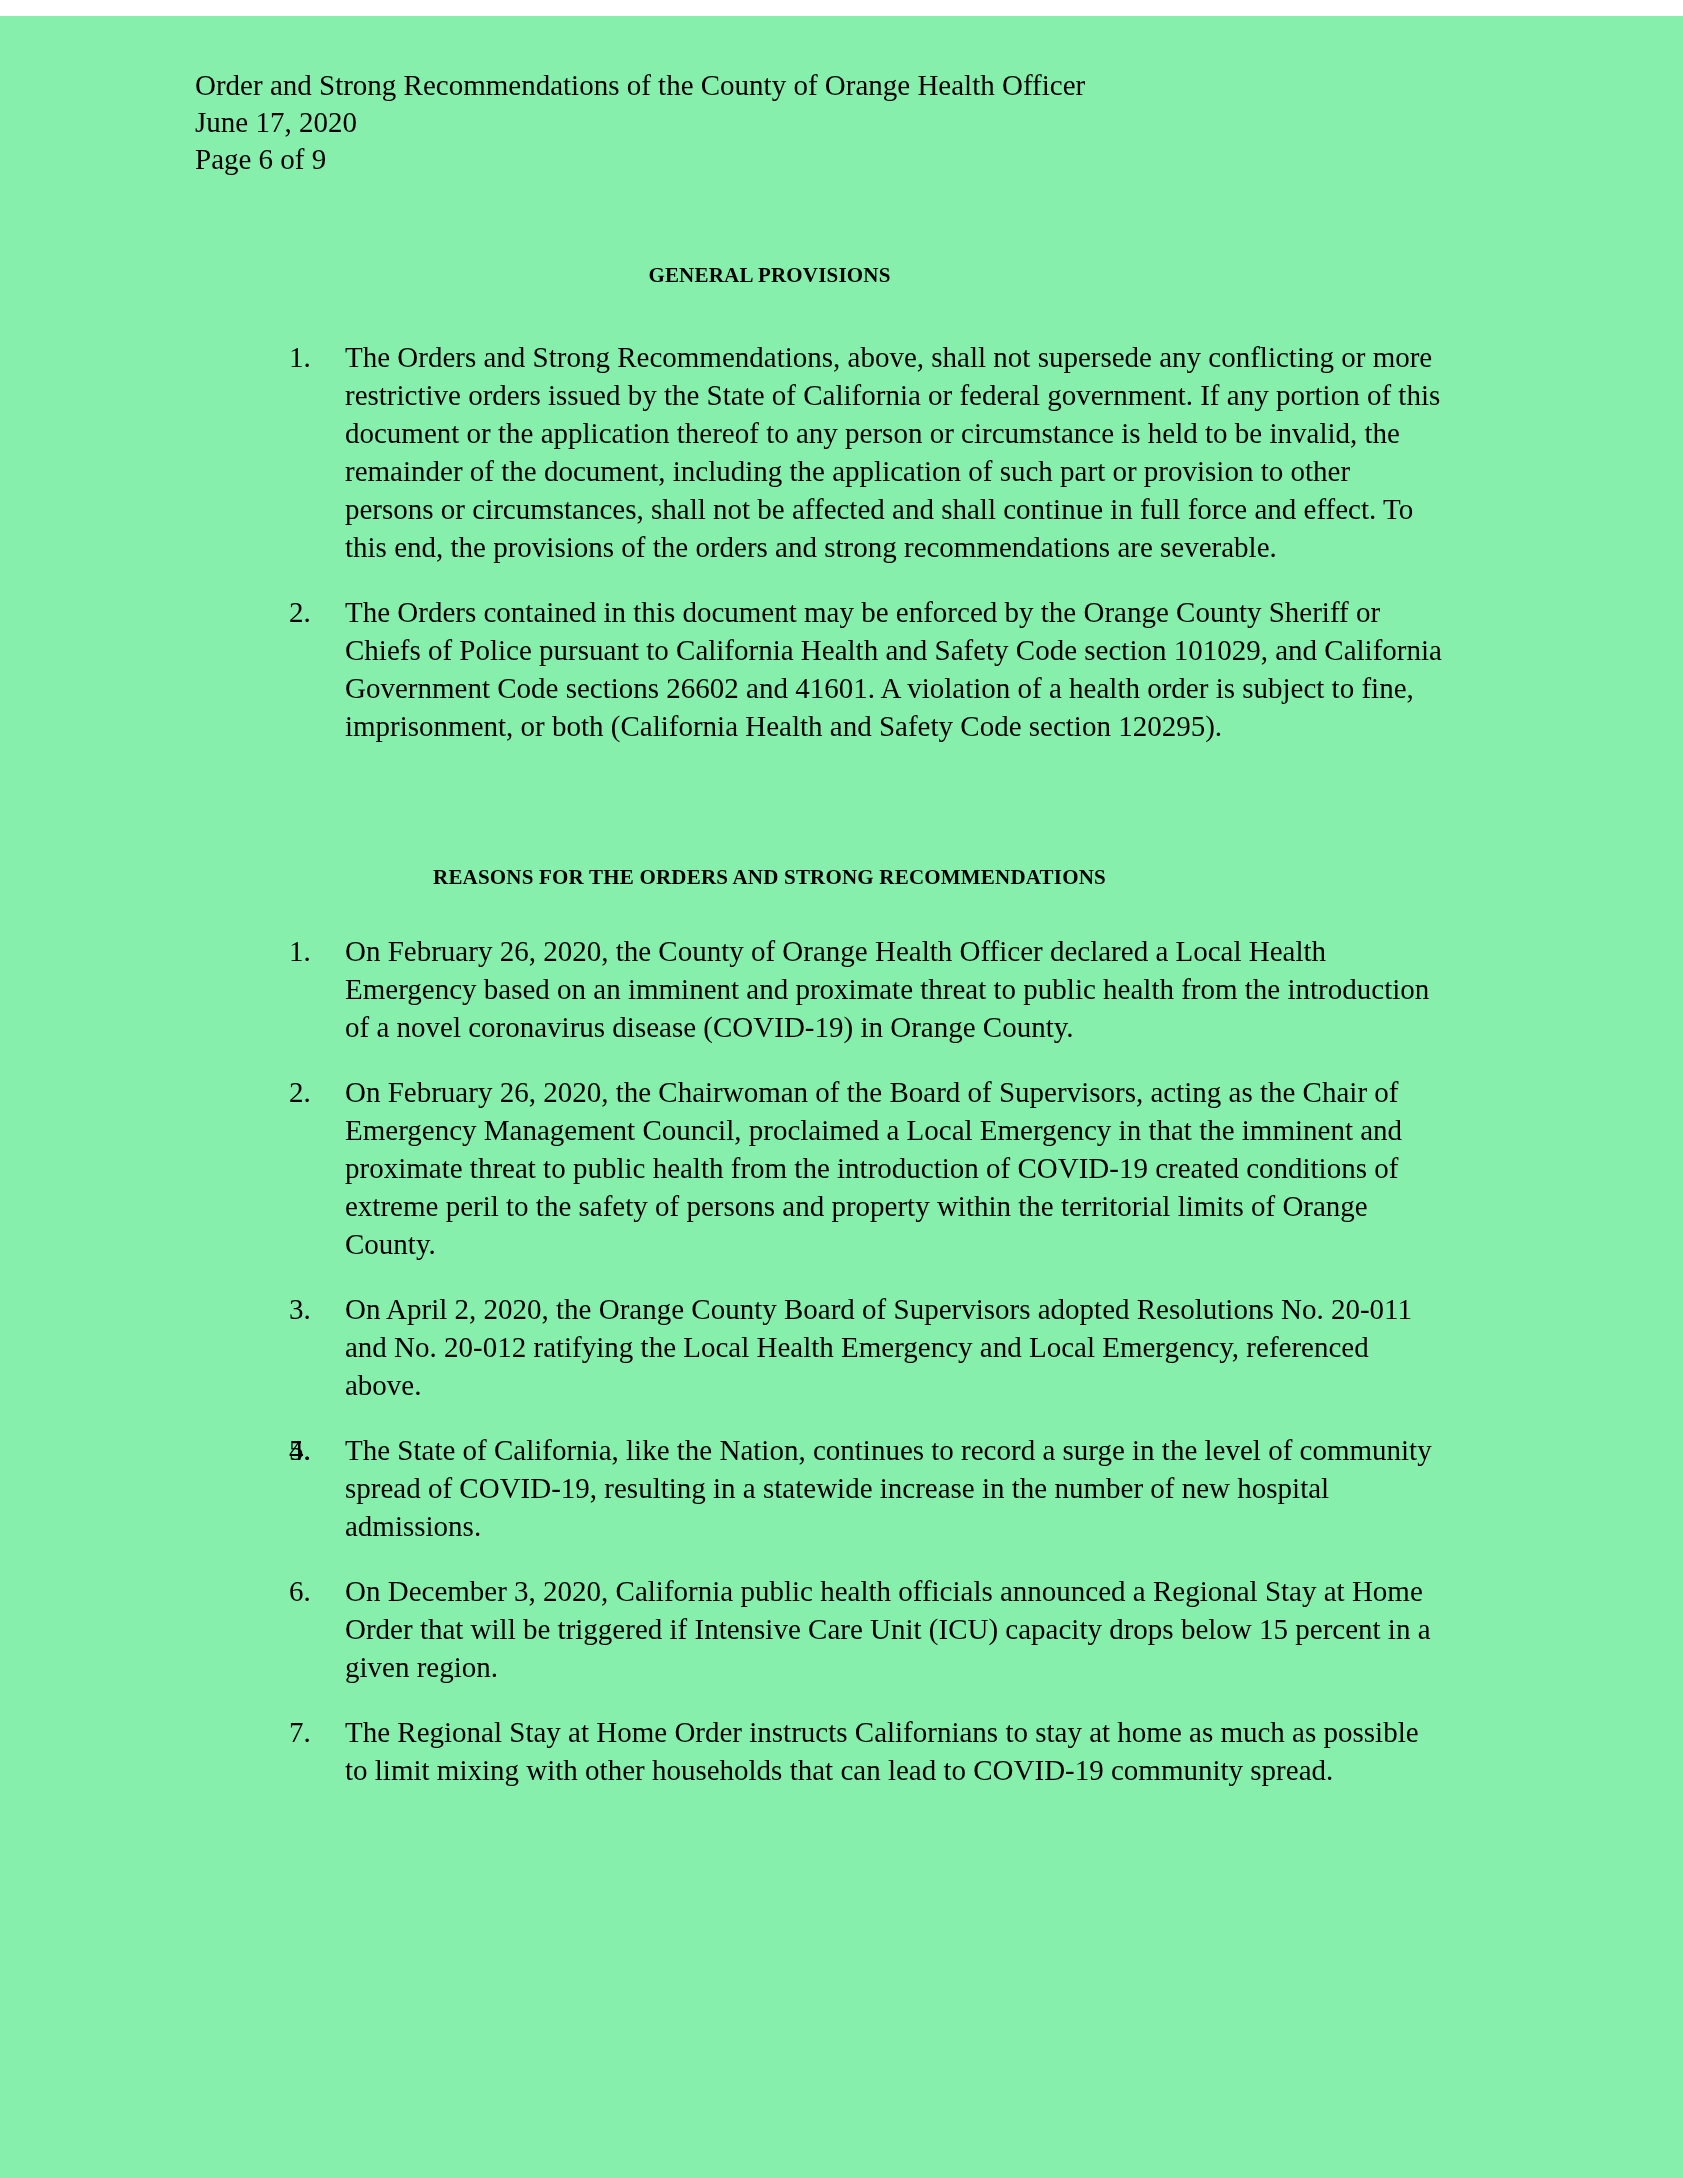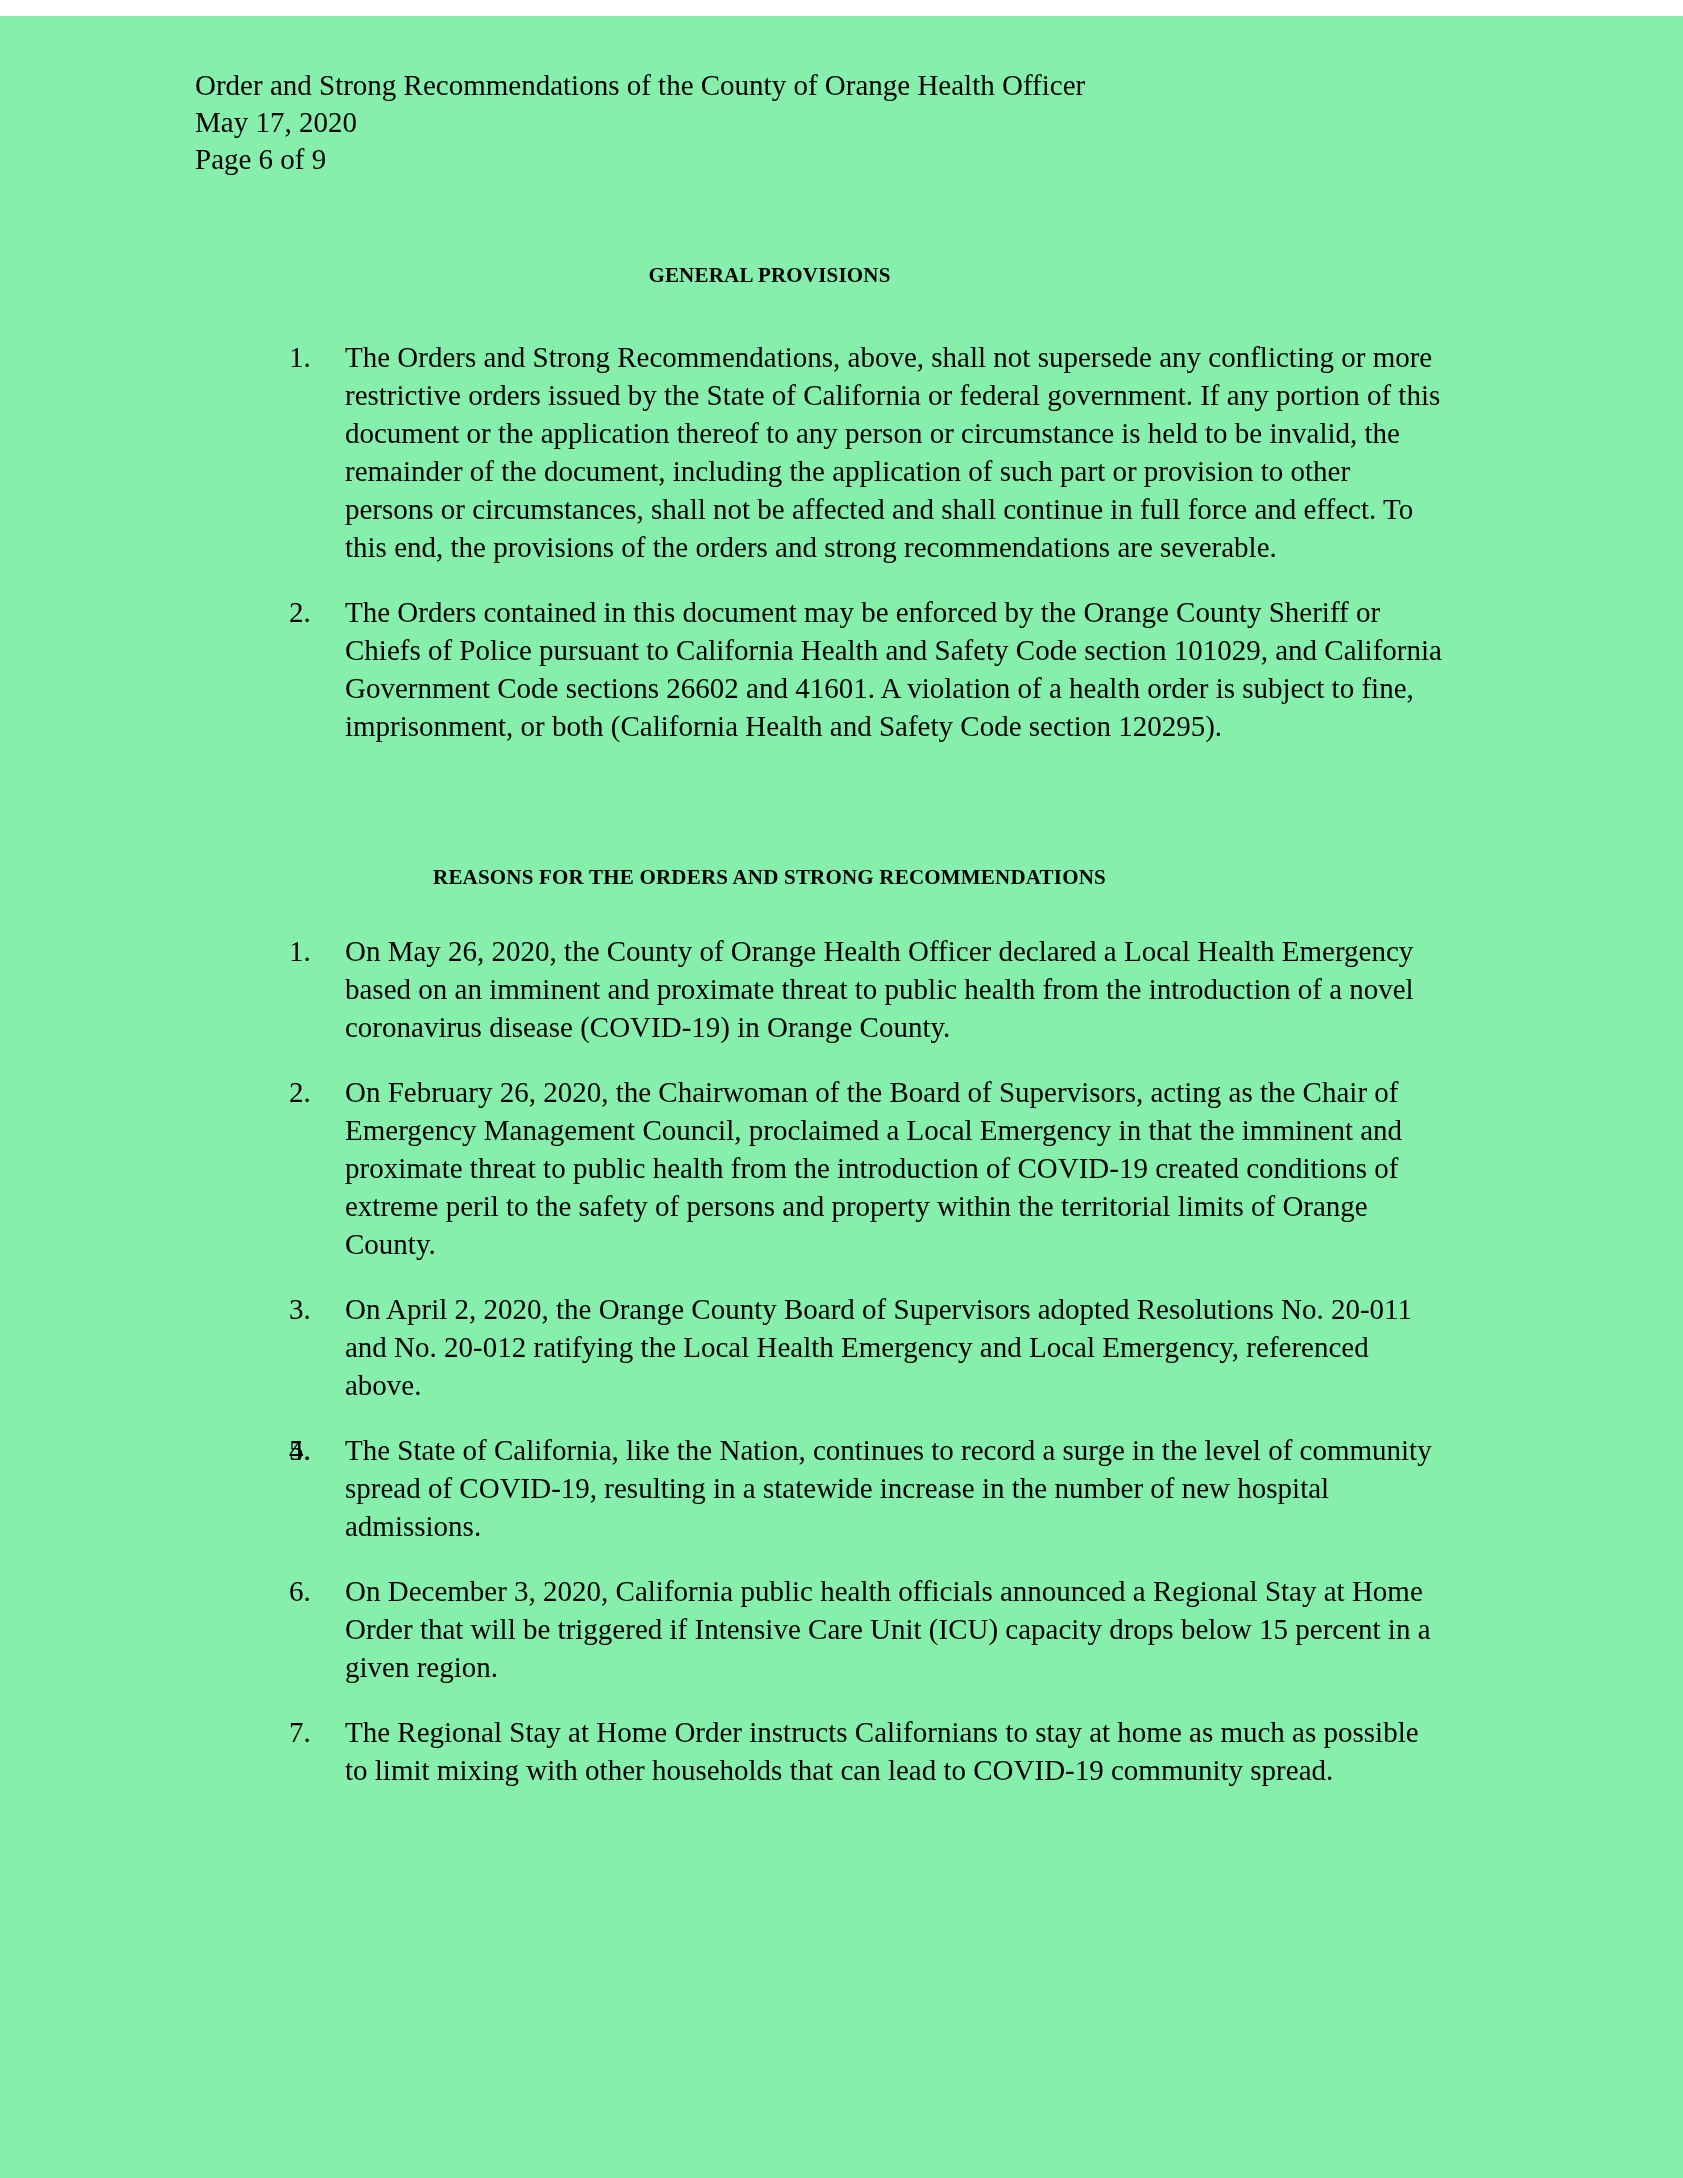--- a/index.html
+++ b/index.html
@@ -81,21 +81,21 @@
     display: block;
   }
 </style>
 </head>
 <body>
 
 <div class="page">
 
   <div class="doc-header">
     <div>Order and Strong Recommendations of the County of Orange Health Officer</div>
-    <div>May 17, 2020</div>
+    <div>June 17, 2020</div>
     <div>Page 6 of 9</div>
   </div>
 
   <div class="section-heading" id="heading-general">GENERAL PROVISIONS</div>
 
   <ol class="numbered-list" id="list-general-provisions">
     <li>
       <span class="item-number">1.</span>
       <span class="item-text">The Orders and Strong Recommendations, above, shall not supersede any conflicting or more restrictive orders issued by the State of California or federal government. If any portion of this document or the application thereof to any person or circumstance is held to be invalid, the remainder of the document, including the application of such part or provision to other persons or circumstances, shall not be affected and shall continue in full force and effect. To this end, the provisions of the orders and strong recommendations are severable.</span>
     </li>
@@ -103,21 +103,21 @@
       <span class="item-number">2.</span>
       <span class="item-text">The Orders contained in this document may be enforced by the Orange County Sheriff or Chiefs of Police pursuant to California Health and Safety Code section 101029, and California Government Code sections 26602 and 41601. A violation of a health order is subject to fine, imprisonment, or both (California Health and Safety Code section 120295).</span>
     </li>
   </ol>
 
   <div class="section-heading" id="heading-reasons">REASONS FOR THE ORDERS AND STRONG RECOMMENDATIONS</div>
 
   <ol class="numbered-list" id="list-reasons">
     <li>
       <span class="item-number">1.</span>
-      <span class="item-text">On May 26, 2020, the County of Orange Health Officer declared a Local Health Emergency based on an imminent and proximate threat to public health from the introduction of a novel coronavirus disease (COVID-19) in Orange County.</span>
+      <span class="item-text">On February 26, 2020, the County of Orange Health Officer declared a Local Health Emergency based on an imminent and proximate threat to public health from the introduction of a novel coronavirus disease (COVID-19) in Orange County.</span>
     </li>
     <li>
       <span class="item-number">2.</span>
       <span class="item-text">On February 26, 2020, the Chairwoman of the Board of Supervisors, acting as the Chair of Emergency Management Council, proclaimed a Local Emergency in that the imminent and proximate threat to public health from the introduction of COVID-19 created conditions of extreme peril to the safety of persons and property within the territorial limits of Orange County.</span>
     </li>
     <li>
       <span class="item-number">3.</span>
       <span class="item-text">On April 2, 2020, the Orange County Board of Supervisors adopted Resolutions No. 20-011 and No. 20-012 ratifying the Local Health Emergency and Local Emergency, referenced above.</span>
     </li>
     <li>

